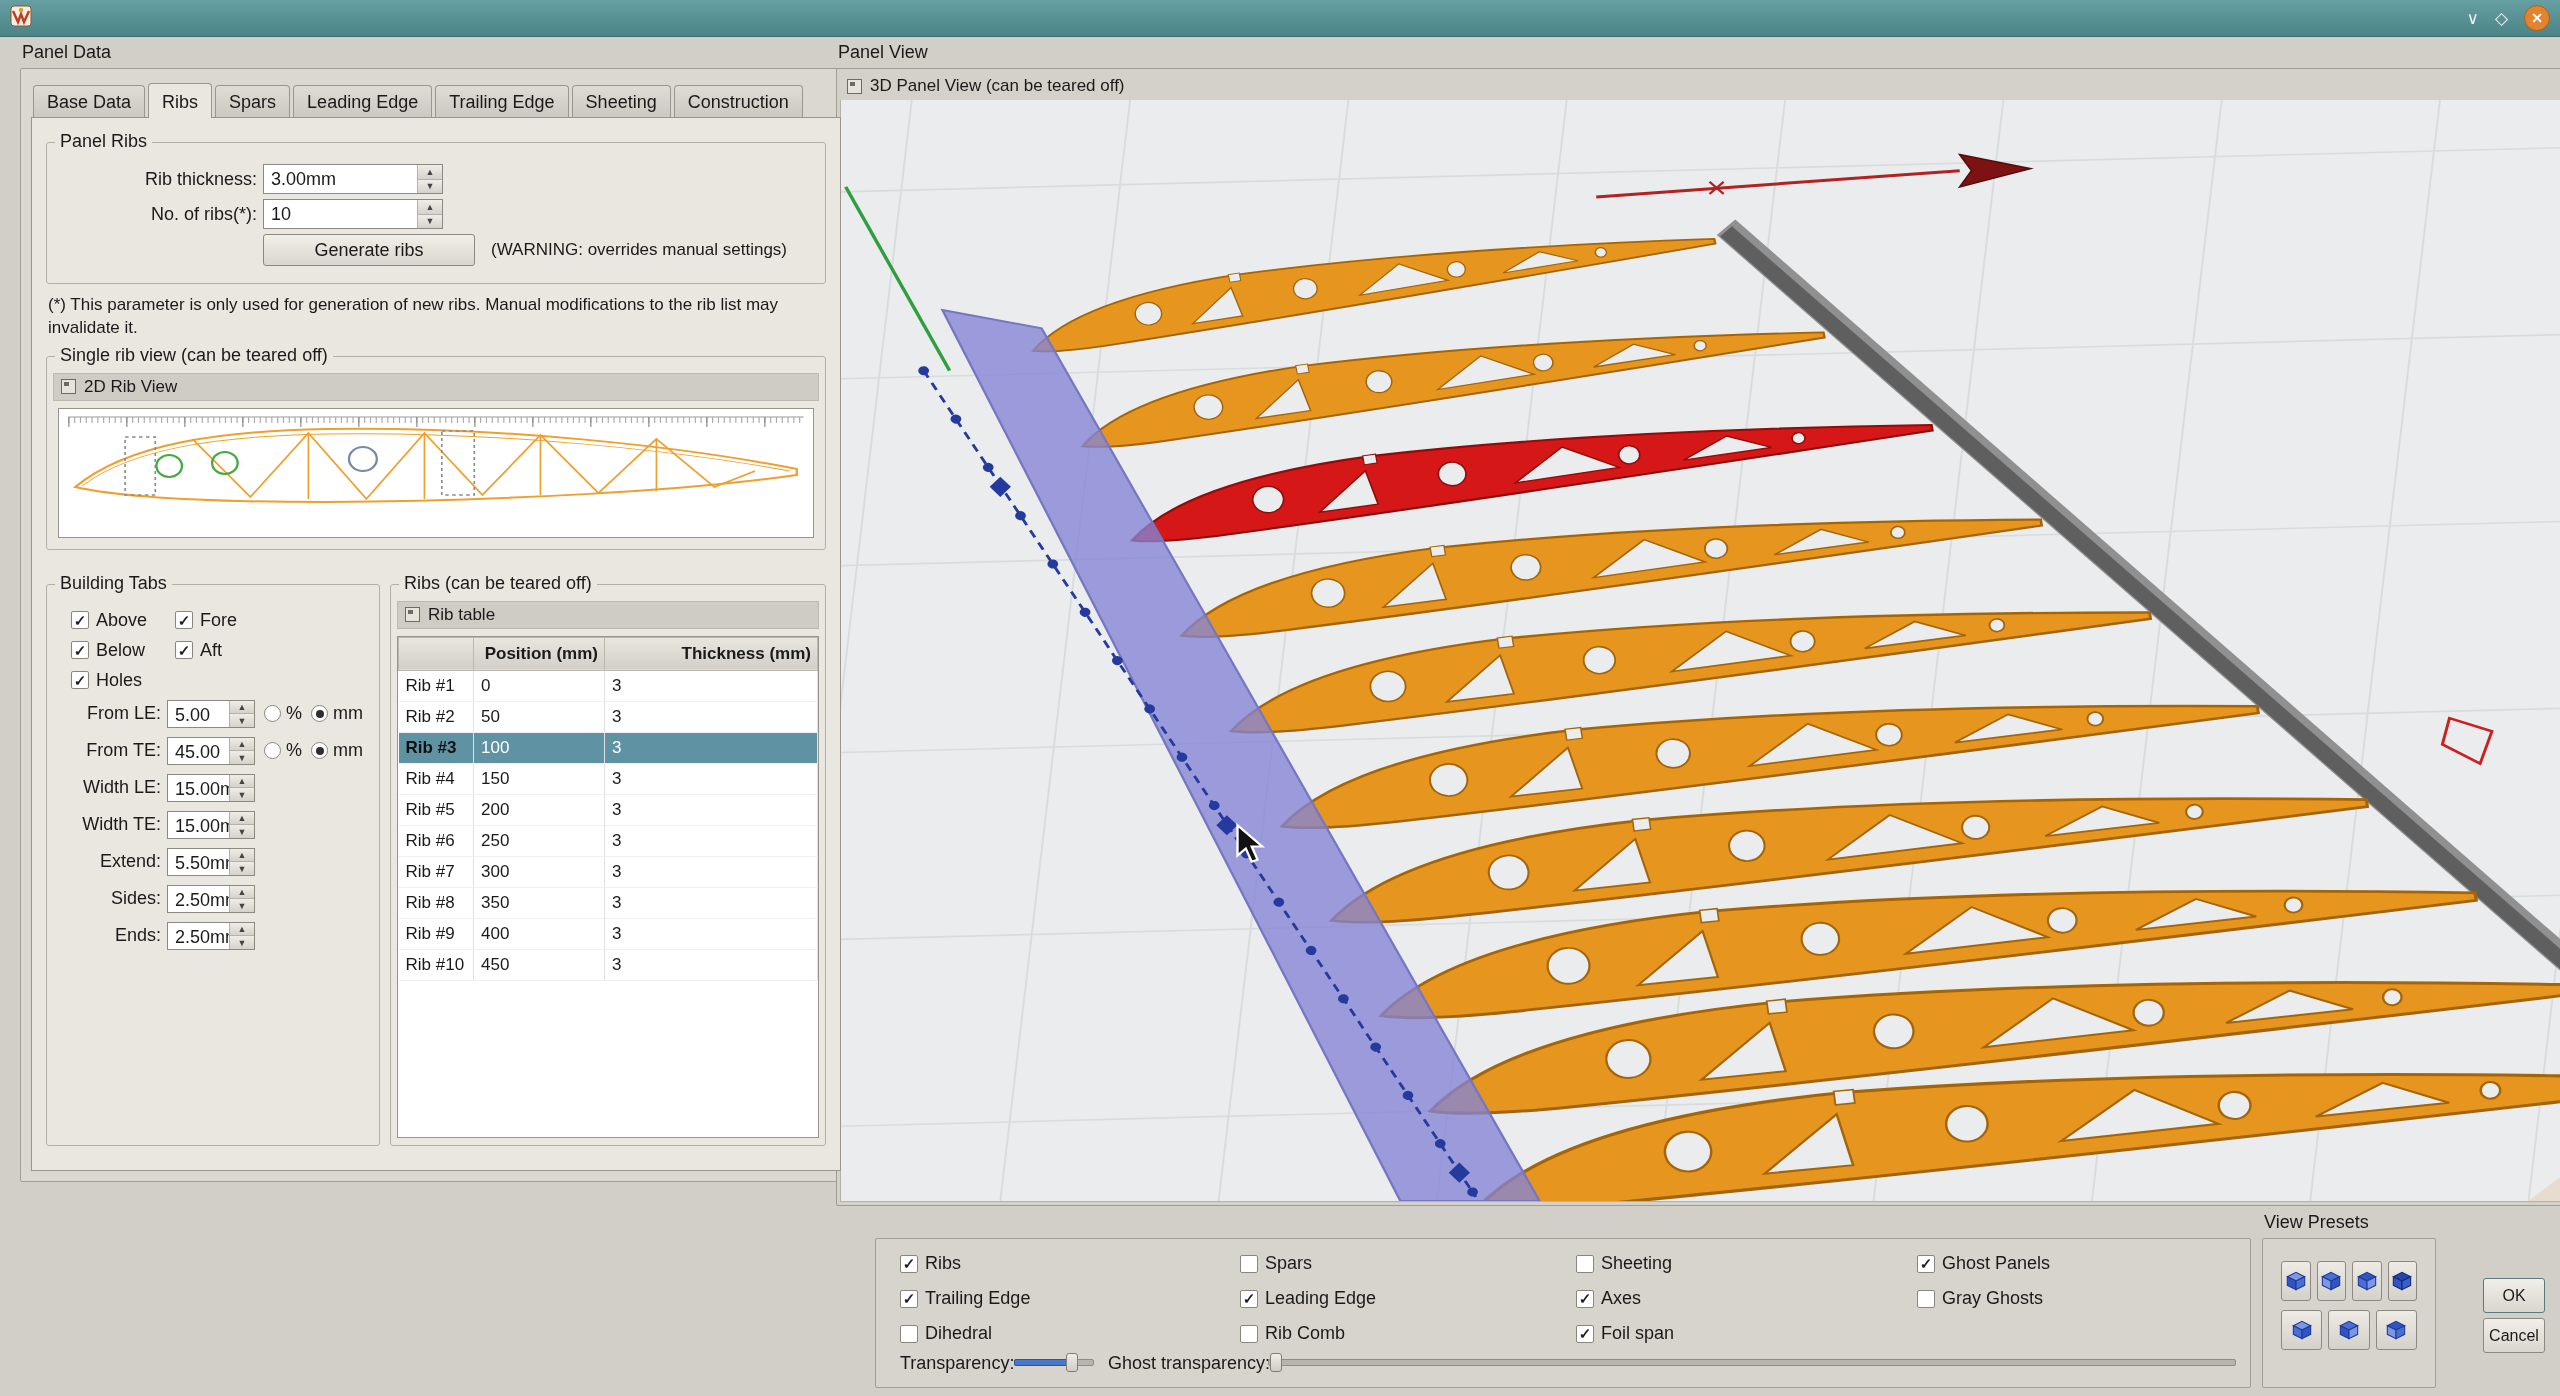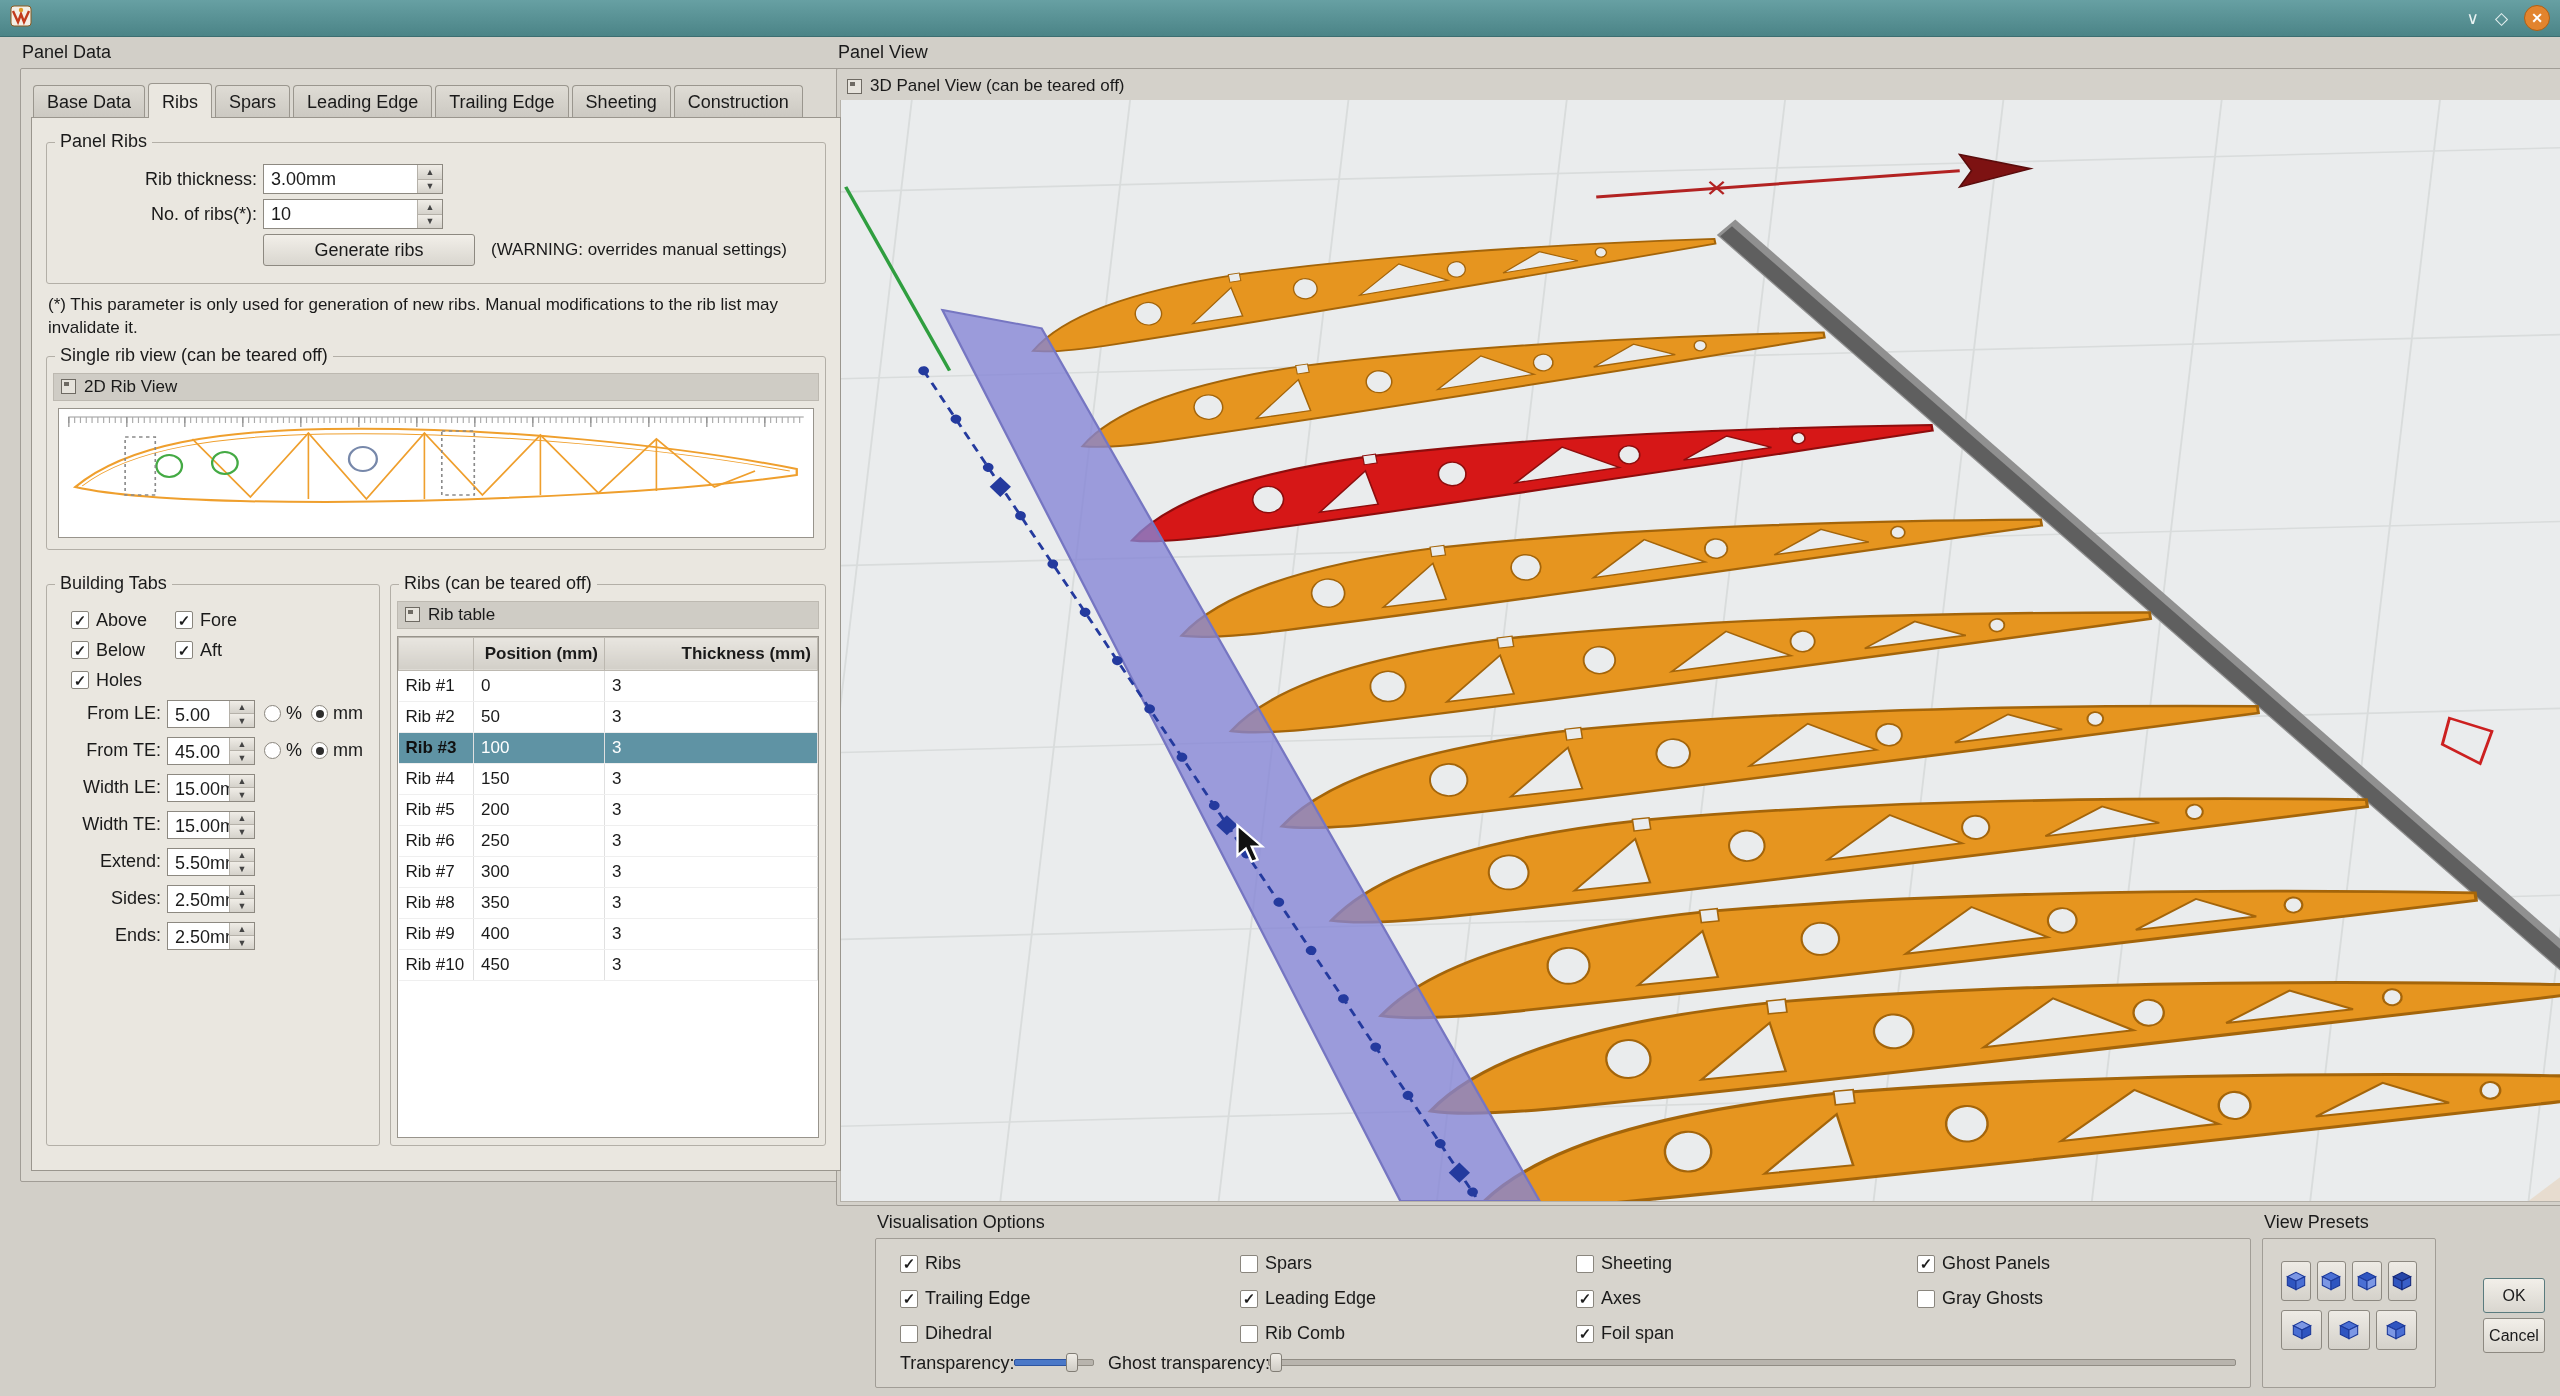--- a/index.html
+++ b/index.html
@@ -517,21 +517,20 @@
 
         <g transform="translate(336,718)">
           <path d="M0,0 L0,30 L7,23 L12,36 L17,34 L12,21 L21,21 Z" fill="#111" stroke="#fff" stroke-width="2"></path>
         </g>
       </svg>
     </div>
   </div>
 </div>
 
 <div class="visopts">
-  <div class="sectionlabel">Visualisation Options</div>
   <div class="bigbox">
     <div class="vgrid">
       <span class="cb vcb checked" style="left:24px;top:14px">
           <span class="cbbox">
             <span class="tick">✓</span>
           </span>
           <span>Ribs</span>
         </span>
       <span class="cb vcb" style="left:364px;top:14px">
           <span class="cbbox">

